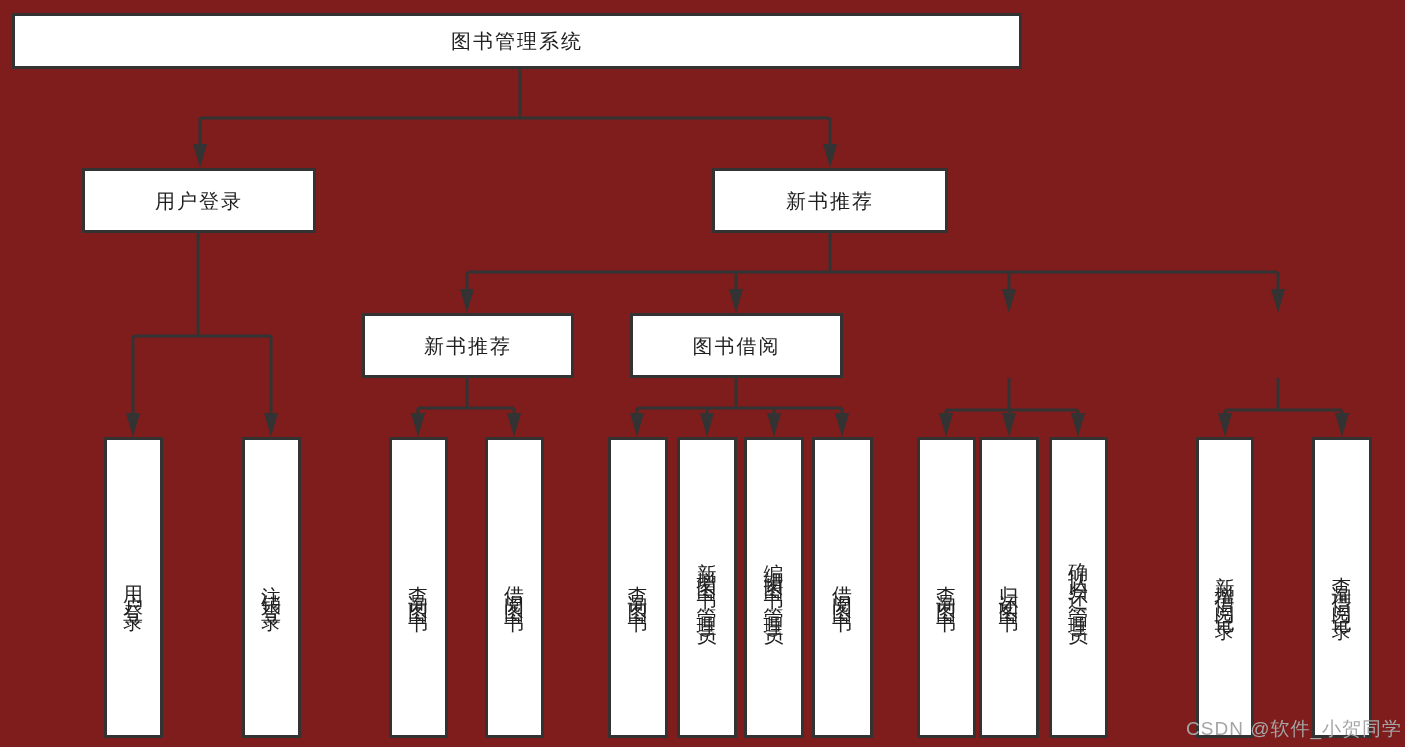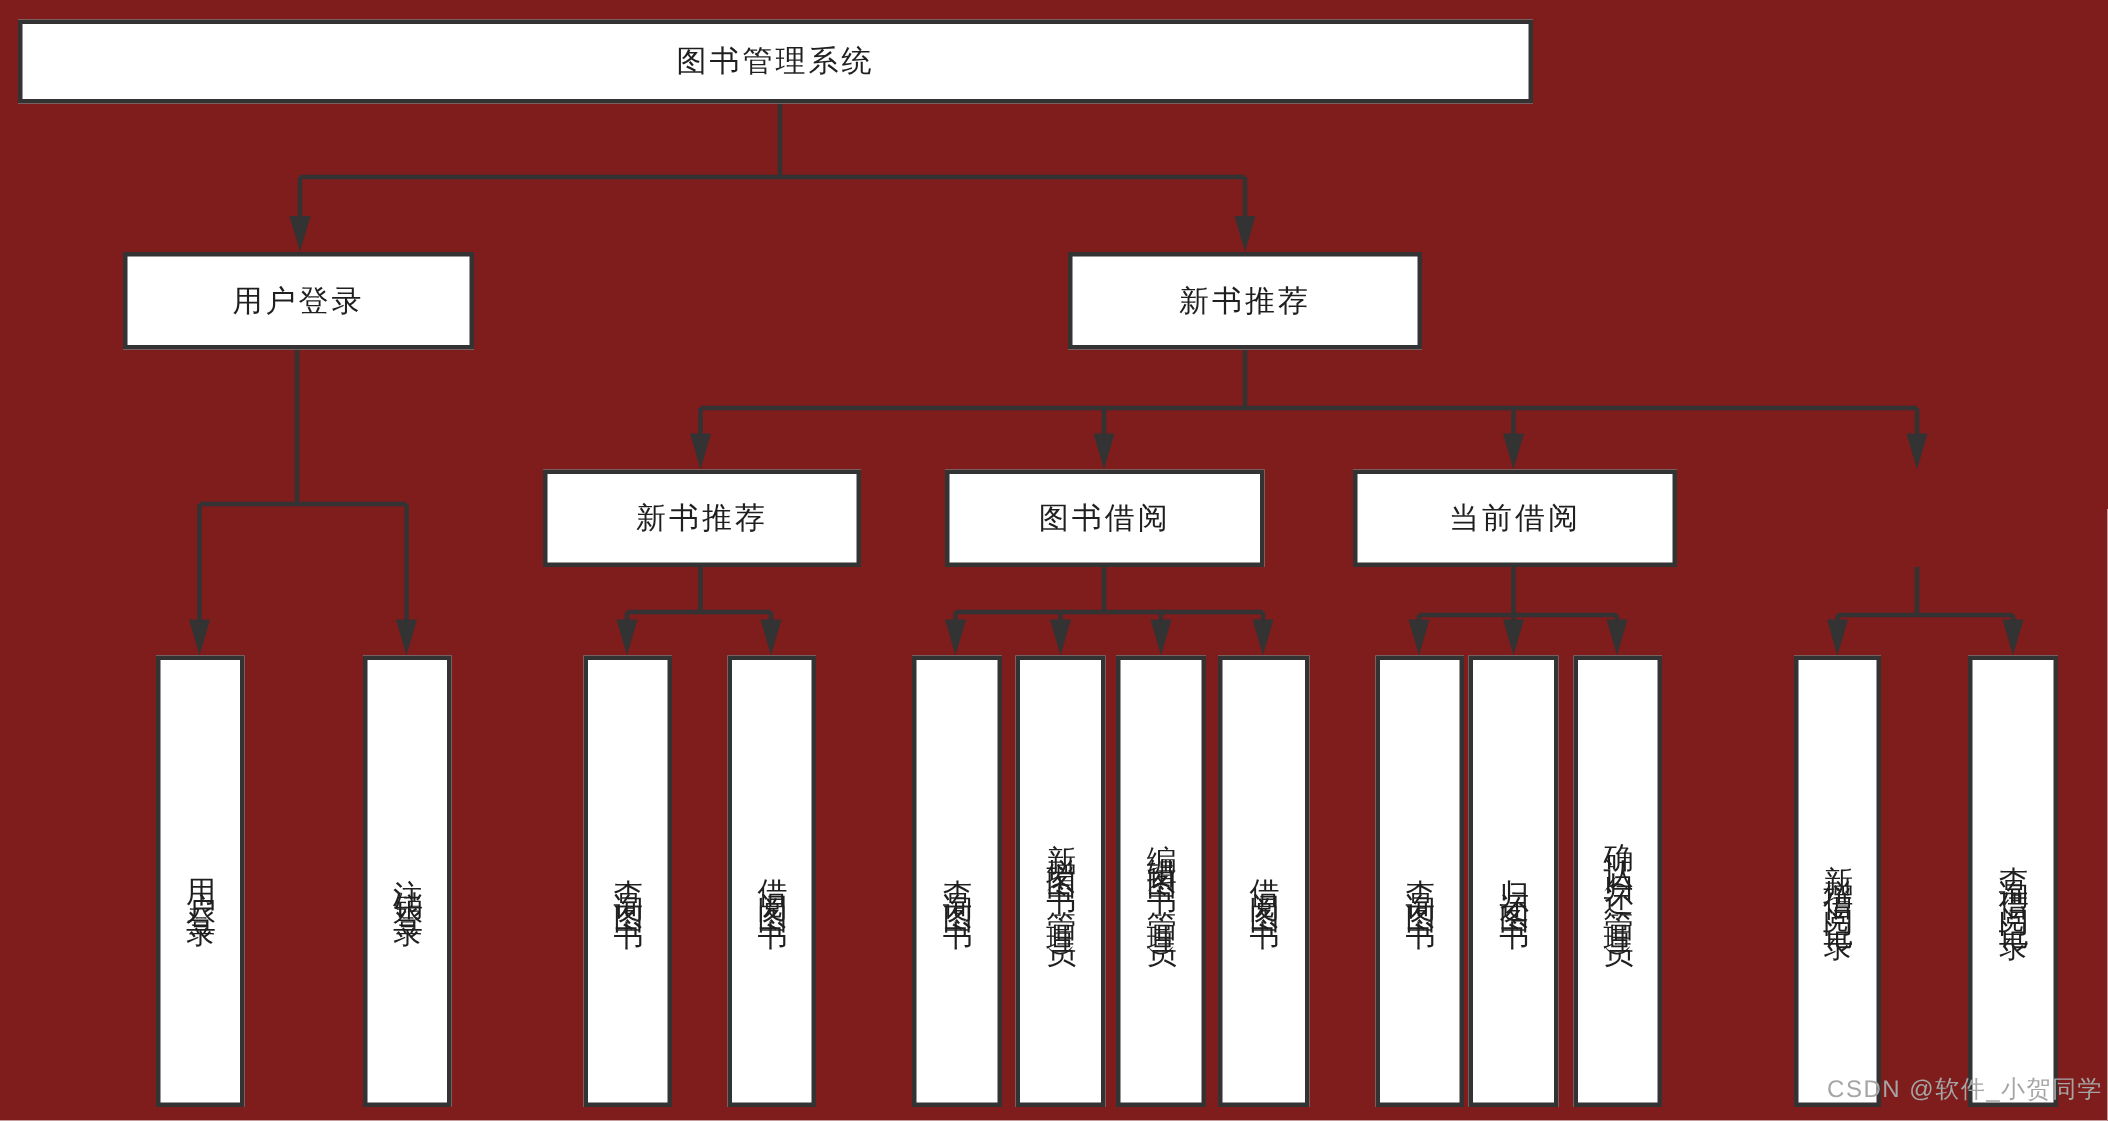--- a/index.html
+++ b/index.html
@@ -12,21 +12,21 @@
     position:absolute;background:#ffffff;border:3px solid #333333;box-sizing:border-box;
     display:flex;align-items:center;justify-content:center;
   }
   .box .lbl{
     font-size:20px;color:#1f1f1f;letter-spacing:2px;white-space:nowrap;line-height:1;
   }
   .box.v .lbl{
     writing-mode:vertical-rl;letter-spacing:9px;font-size:20px;white-space:normal;
   }
   .watermark{
-    position:absolute;right:3px;top:716px;font-size:16px;color:#a5a5a5;
+    position:absolute;right:3px;top:716px;font-size:19px;color:#a5a5a5;
     letter-spacing:1px;white-space:nowrap;z-index:5;
   }
 </style>
 </head>
 <body>
 
 <div class="canvas">
 
   <svg class="connectors" viewBox="0 0 1405 747" xmlns="http://www.w3.org/2000/svg">
     <path fill="none" stroke="#333333" stroke-width="3" d="
@@ -70,23 +70,20 @@
   <div class="box h" style="left:712px;top:168px;width:236px;height:65px">
     <span class="lbl">新书推荐</span>
   </div>
 
   <div class="box h" style="left:630px;top:313px;width:213px;height:65px">
     <span class="lbl">图书借阅</span>
   </div>
   <div class="box h" style="left:362px;top:313px;width:212px;height:65px">
     <span class="lbl">新书推荐</span>
   </div>
-  <div class="box h" style="left:902px;top:313px;width:216px;height:65px">
-    <span class="lbl">当前借阅</span>
-  </div>
 
   <div class="box v" style="left:104px;top:437px;width:59px;height:301px">
     <span class="lbl">用户登录</span>
   </div>
   <div class="box v" style="left:242px;top:437px;width:59px;height:301px">
     <span class="lbl">注销登录</span>
   </div>
 
   <div class="box v" style="left:389px;top:437px;width:59px;height:301px">
     <span class="lbl">查询图书</span>

